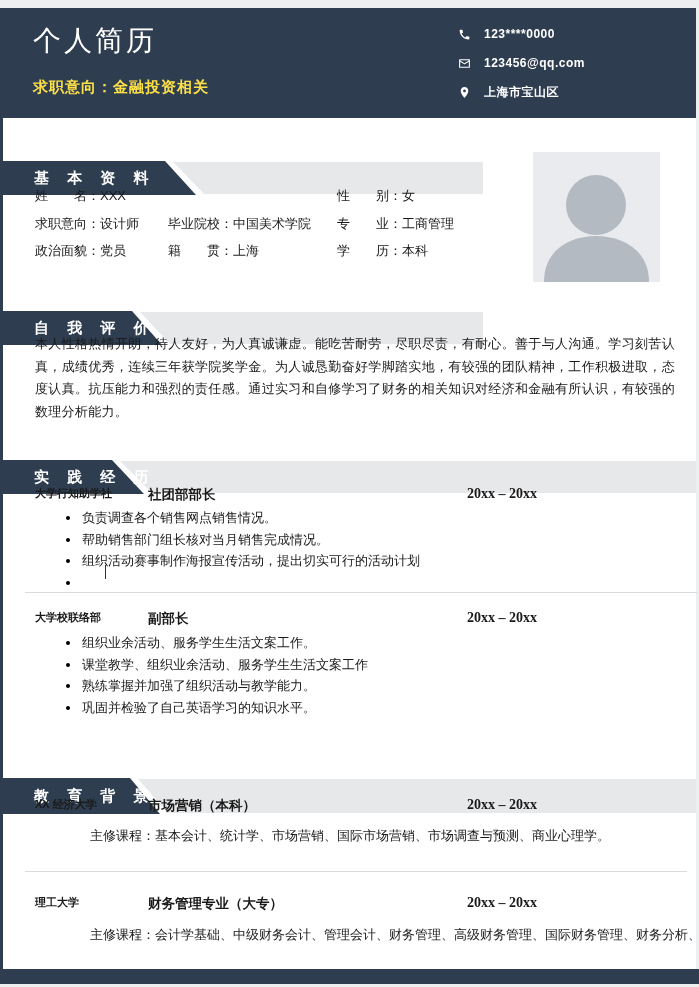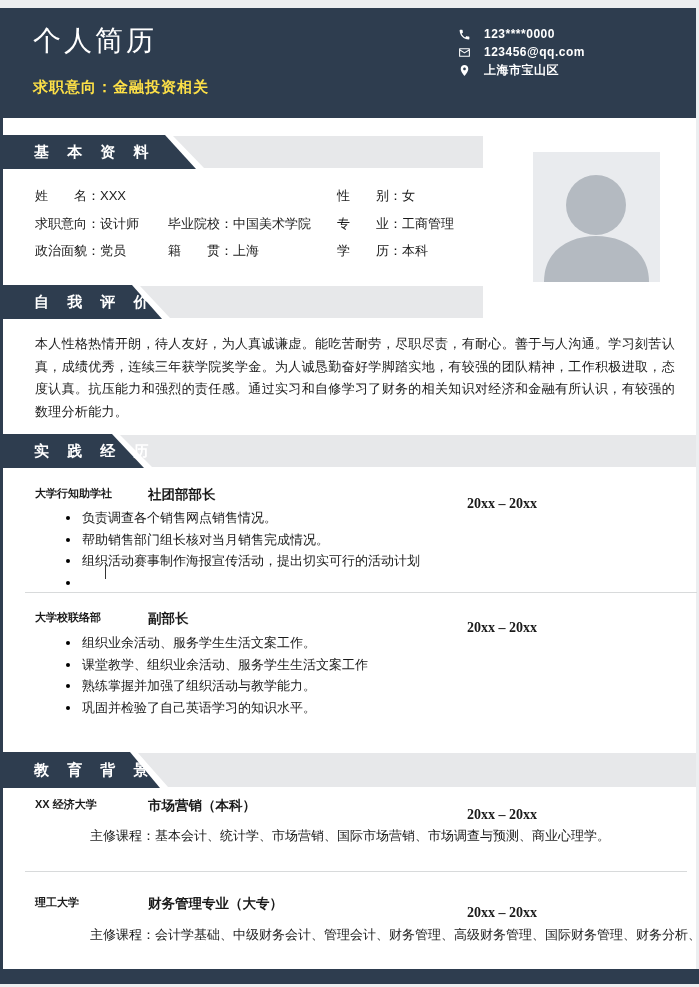--- a/index.html
+++ b/index.html
@@ -14,27 +14,27 @@
   .strip-right{left:696px;top:0;width:3px;height:987px;background:var(--page-border,#eceef0);}
   .strip-bottom{left:0;top:984px;width:699px;height:3px;background:var(--page-border,#eceef0);}
   .left-rail{left:0;top:8px;width:3px;height:976px;background:var(--navy,#2e3d4f);}
 
   
   .header{left:2px;top:8px;width:694px;height:110px;background:var(--navy,#2e3d4f);}
   .header-title{position:absolute;left:31px;top:14px;font-family:"Liberation Serif",serif;
     font-size:28px;color:#fff;letter-spacing:3px;}
   .header-subtitle{position:absolute;left:31px;top:70px;font-size:15px;font-weight:bold;
     color:#fde047;letter-spacing:1px;}
-  .contacts{position:absolute;left:456px;top:18px;display:flex;flex-direction:column;gap:2px;}
+  .contacts{position:absolute;left:456px;top:18px;display:flex;flex-direction:column;gap:13px;}
   .contact-row{display:flex;align-items:center;gap:13px;height:16px;}
   .contact-row svg{width:13px;height:13px;fill:#fff;flex:0 0 13px;}
   .contact-text{color:#fff;font-size:12px;font-weight:bold;letter-spacing:.5px;}
 
   
-  .banner{left:0;height:34px;}
+  .banner{left:0;height:34px;margin-top:26px;}
   .banner .band{position:absolute;top:1px;bottom:1px;left:0;right:0;background:var(--band-gray,#e7e8ea);}
   .banner .navy{position:absolute;top:0;bottom:0;left:0;background:var(--navy,#2e3d4f);}
   .banner .stitle{position:absolute;left:34px;top:0;line-height:34px;color:#fff;
     font-size:15px;font-weight:bold;letter-spacing:7px;white-space:nowrap;}
   .banner-basic{top:135px;width:483px;}
   .banner-basic .navy{width:196px;clip-path:polygon(0 0,165px 0,196px 100%,0 100%);}
   .banner-basic .band{clip-path:polygon(173px 0,100% 0,100% 100%,204px 100%);}
   .banner-self{top:285px;width:483px;}
   .banner-self .navy{width:162px;clip-path:polygon(0 0,132px 0,162px 100%,0 100%);}
   .banner-self .band{clip-path:polygon(140px 0,100% 0,100% 100%,170px 100%);}
@@ -57,21 +57,21 @@
   .photo svg{display:block;}
 
   
   .self-eval{left:35px;top:333px;width:640px;line-height:22.5px;text-align:justify;letter-spacing:.3px;}
 
   
   .entry-heading{left:0;width:699px;height:18px;}
   .eh-org{position:absolute;left:35px;font-weight:bold;font-size:11px;white-space:nowrap;}
   .eh-role{position:absolute;left:148px;font-weight:bold;font-size:13.5px;white-space:nowrap;}
   .eh-period{position:absolute;left:467px;font-weight:bold;font-size:14px;
-    font-family:"Liberation Serif",serif;white-space:nowrap;margin-top:10px;}
+    font-family:"Liberation Serif",serif;white-space:nowrap;}
   .eh-p1{top:486px;} .eh-p2{top:610px;} .eh-e1{top:797px;} .eh-e2{top:895px;}
 
   
   .bullets{left:0;width:690px;list-style:none;margin:0;padding:0;text-align:right;}
   .bullets-p1{top:507px;} .bullets-p2{top:632px;}
   .bullets li{position:relative;height:21.6px;line-height:21.6px;}
   .bullet-dot{position:absolute;left:66px;top:9px;width:4px;height:4px;border-radius:50%;background:#000;}
   .bullet-text{position:absolute;left:82px;top:0;white-space:nowrap;}
 
   

